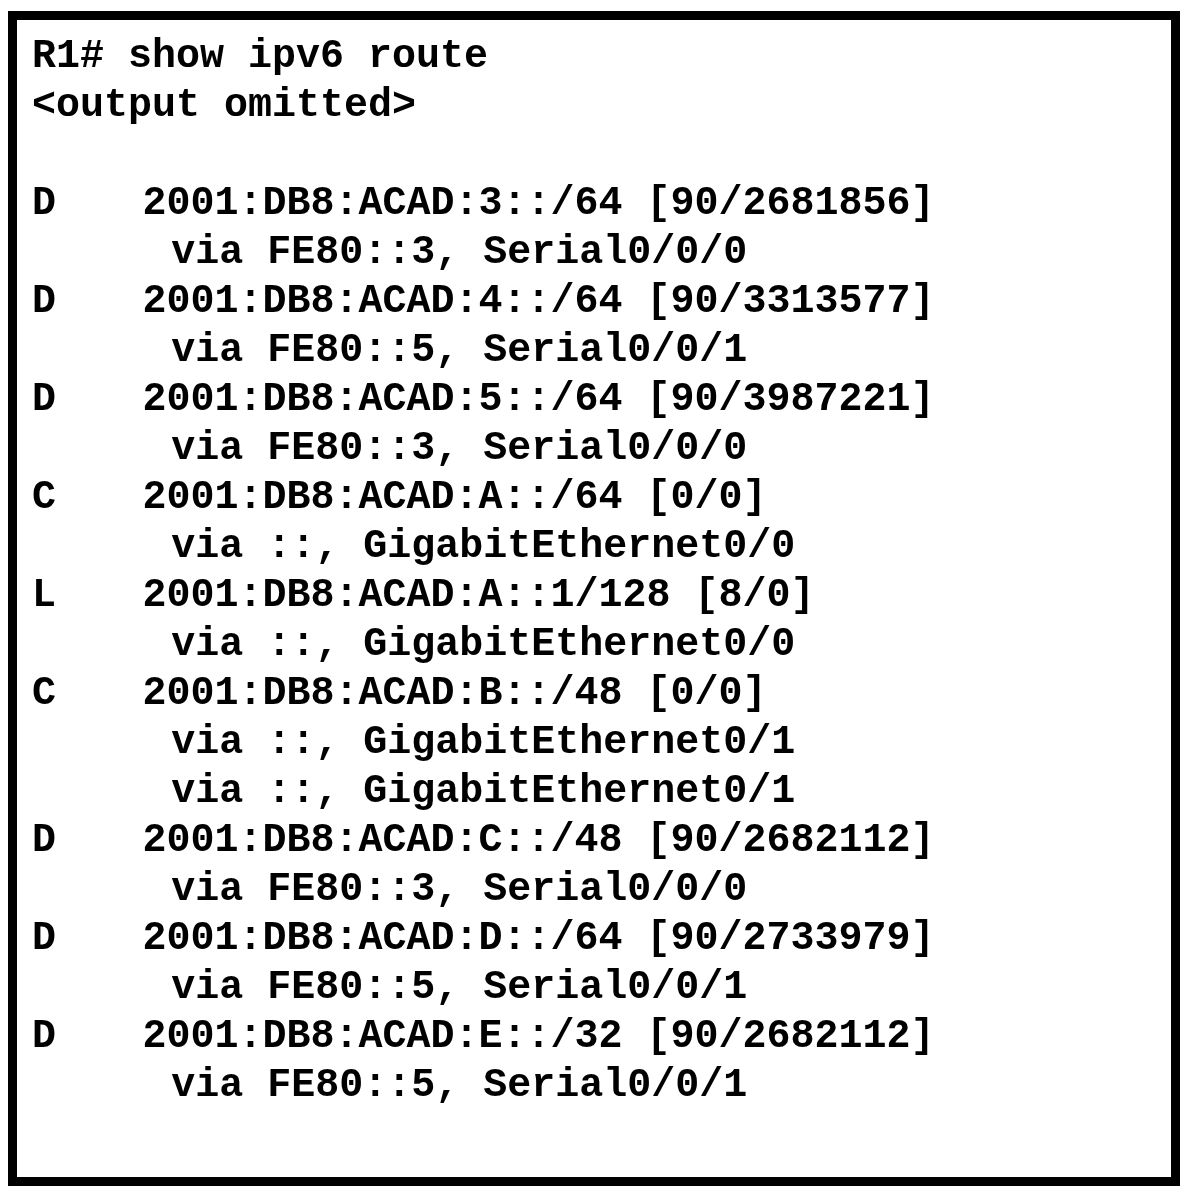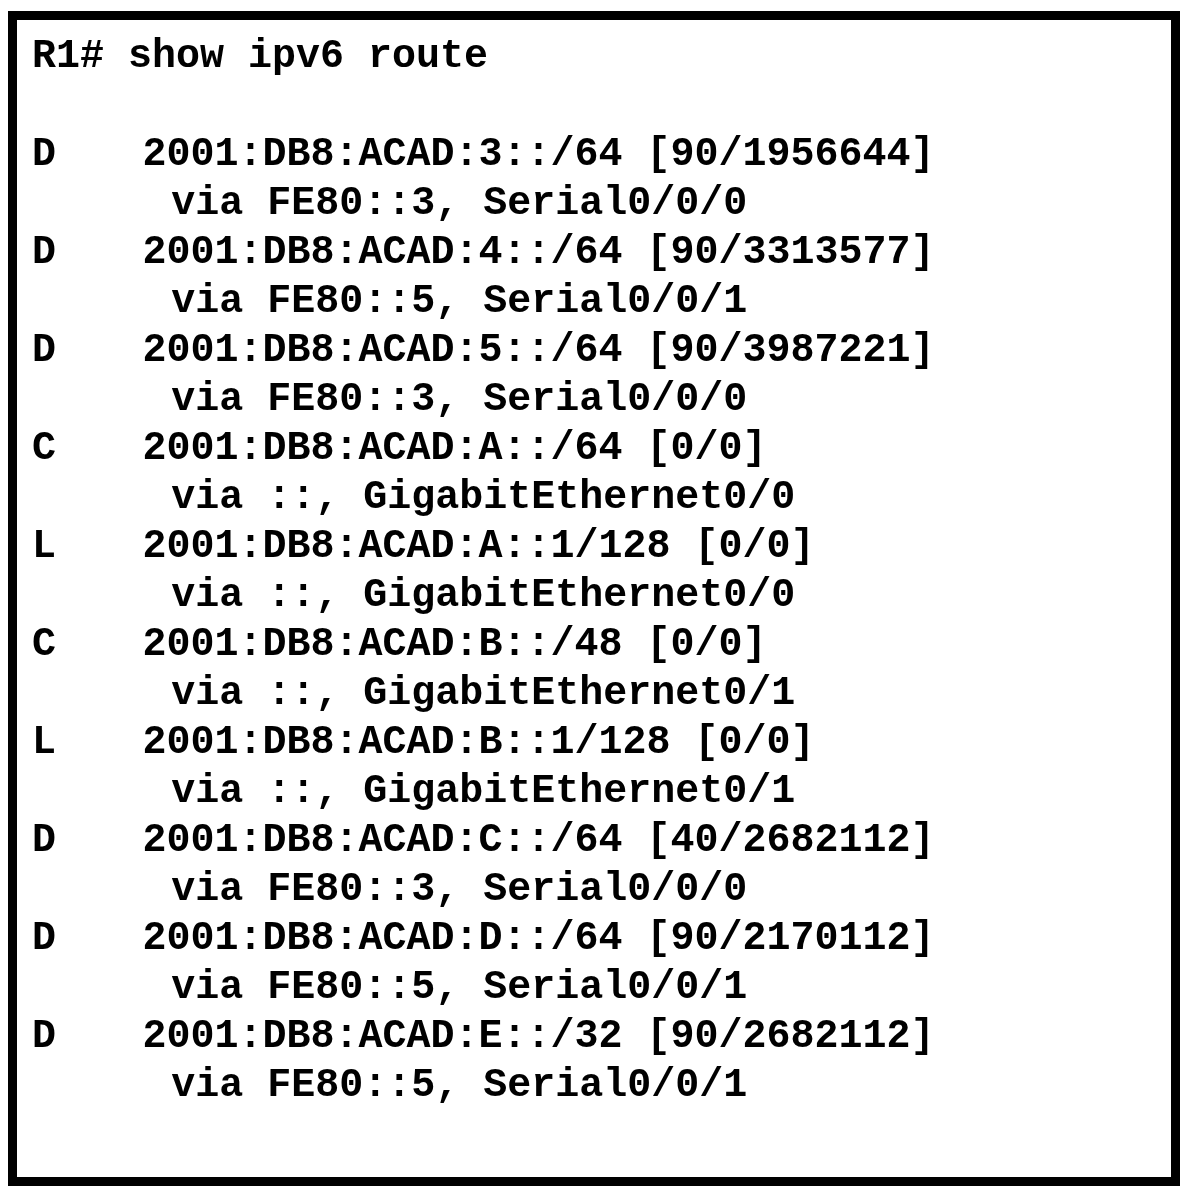--- a/index.html
+++ b/index.html
@@ -40,64 +40,64 @@
   .via-line {
     padding-left: 5.8ch;
   }
 </style>
 </head>
 <body>
 
 <div class="console-box">
 
   <div class="line">R1# show ipv6 route</div>
+  <div class="line">&lt;output omitted&gt;</div>
   <div class="line blank"></div>
 
   <div>
-    <div class="line"><span class="route-code">D</span><span>2001:DB8:ACAD:3::/64 [90/1956644]</span></div>
+    <div class="line"><span class="route-code">D</span><span>2001:DB8:ACAD:3::/64 [90/2681856]</span></div>
     <div class="line via-line">via FE80::3, Serial0/0/0</div>
   </div>
 
   <div>
     <div class="line"><span class="route-code">D</span><span>2001:DB8:ACAD:4::/64 [90/3313577]</span></div>
     <div class="line via-line">via FE80::5, Serial0/0/1</div>
   </div>
 
   <div>
     <div class="line"><span class="route-code">D</span><span>2001:DB8:ACAD:5::/64 [90/3987221]</span></div>
     <div class="line via-line">via FE80::3, Serial0/0/0</div>
   </div>
 
   <div>
     <div class="line"><span class="route-code">C</span><span>2001:DB8:ACAD:A::/64 [0/0]</span></div>
     <div class="line via-line">via ::, GigabitEthernet0/0</div>
   </div>
 
   <div>
-    <div class="line"><span class="route-code">L</span><span>2001:DB8:ACAD:A::1/128 [0/0]</span></div>
+    <div class="line"><span class="route-code">L</span><span>2001:DB8:ACAD:A::1/128 [8/0]</span></div>
     <div class="line via-line">via ::, GigabitEthernet0/0</div>
   </div>
 
   <div>
     <div class="line"><span class="route-code">C</span><span>2001:DB8:ACAD:B::/48 [0/0]</span></div>
     <div class="line via-line">via ::, GigabitEthernet0/1</div>
   </div>
 
   <div>
-    <div class="line"><span class="route-code">L</span><span>2001:DB8:ACAD:B::1/128 [0/0]</span></div>
     <div class="line via-line">via ::, GigabitEthernet0/1</div>
   </div>
 
   <div>
-    <div class="line"><span class="route-code">D</span><span>2001:DB8:ACAD:C::/64 [40/2682112]</span></div>
+    <div class="line"><span class="route-code">D</span><span>2001:DB8:ACAD:C::/48 [90/2682112]</span></div>
     <div class="line via-line">via FE80::3, Serial0/0/0</div>
   </div>
 
   <div>
-    <div class="line"><span class="route-code">D</span><span>2001:DB8:ACAD:D::/64 [90/2170112]</span></div>
+    <div class="line"><span class="route-code">D</span><span>2001:DB8:ACAD:D::/64 [90/2733979]</span></div>
     <div class="line via-line">via FE80::5, Serial0/0/1</div>
   </div>
 
   <div>
     <div class="line"><span class="route-code">D</span><span>2001:DB8:ACAD:E::/32 [90/2682112]</span></div>
     <div class="line via-line">via FE80::5, Serial0/0/1</div>
   </div>
 
 </div>
 

